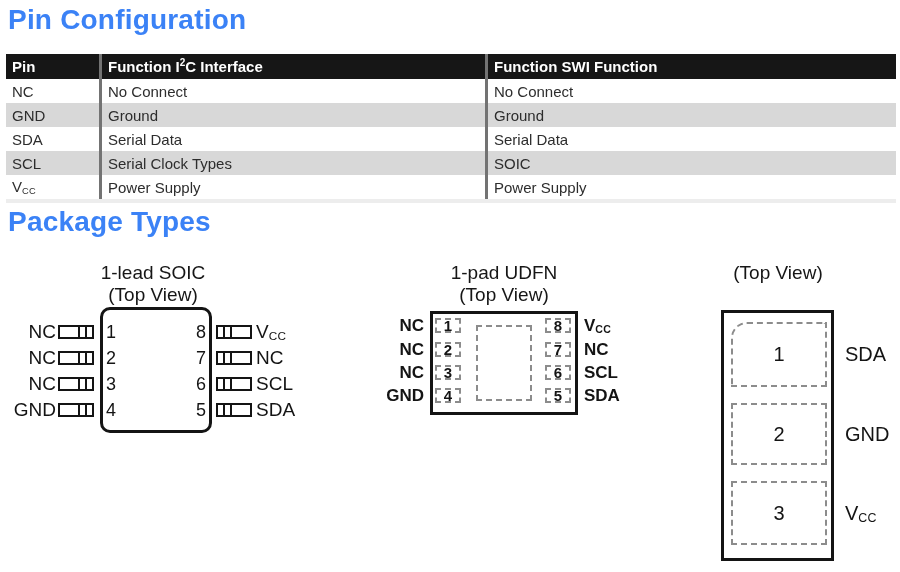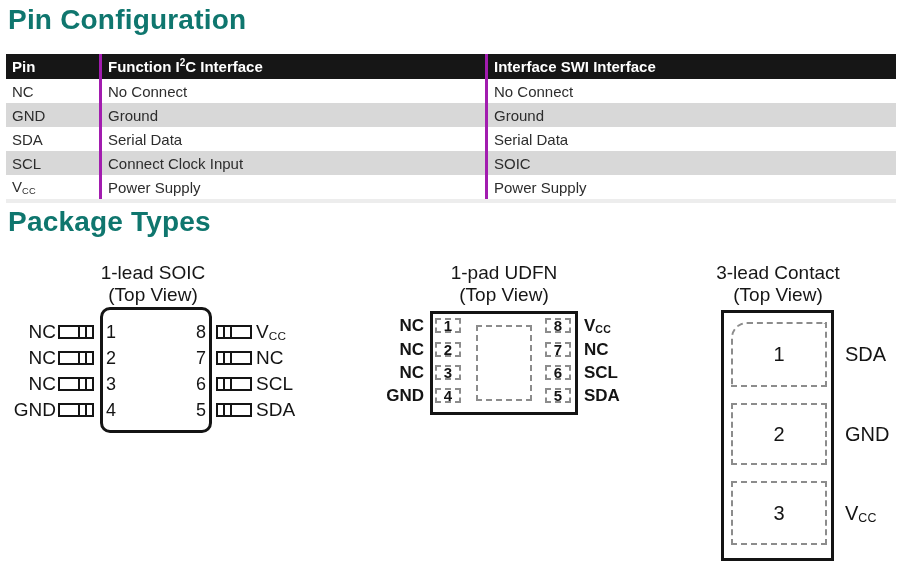--- a/index.html
+++ b/index.html
@@ -1,38 +1,38 @@
 <!DOCTYPE html>
 <html><head>
 <meta charset="utf-8">
 <style>
   html,body { margin:0; padding:0; background:#ffffff; }
   .page {
     position:relative; width:900px; height:572px; background:#ffffff;
     font-family:"Liberation Sans","DejaVu Sans",sans-serif; overflow:hidden; color:#141414;
   }
-  .h1 { position:absolute; font-size:28px; font-weight:700; color:#0f766e; letter-spacing:0.2px; white-space:nowrap; }
+  .h1 { position:absolute; font-size:28px; font-weight:700; color:#3b82f6; letter-spacing:0.2px; white-space:nowrap; }
   #h-pincfg { left:8px; top:4px; }
   #h-pkg   { left:8px; top:206px; }
 
   
   table.pin-table {
     position:absolute; left:6px; top:54px; width:890px;
     border-collapse:separate; border-spacing:0; table-layout:fixed;
     border-bottom:4px solid #ededed;
   }
   .pin-table th {
     background:#161616; color:#ffffff; font-size:15px; font-weight:600;
     text-align:left; height:25px; padding:0 0 0 6px; vertical-align:middle; white-space:nowrap;
   }
   .pin-table td {
     font-size:15px; color:#2d2d2d; height:24px; padding:0 0 0 6px;
     vertical-align:middle; background:#ffffff; white-space:nowrap;
   }
-  .pin-table th + th, .pin-table td + td { border-left:3px solid #a21caf; }
+  .pin-table th + th, .pin-table td + td { border-left:3px solid #737373; }
   .pin-table tr.alt td { background:#d8d8d8; }
   sup.s2 { font-size:10px; line-height:0; }
   .vsub { font-size:0.62em; vertical-align:-0.18em; letter-spacing:0.2px; }
 
   
   .pkg { position:absolute; }
   .pkg-title { position:absolute; text-align:center; font-size:19px; line-height:22px; color:#161616; white-space:nowrap; }
 
   .ic-body { position:absolute; border:3px solid #141414; background:#ffffff; box-sizing:border-box; }
   .soic-body { border-radius:10px; }
@@ -73,40 +73,40 @@
   <table class="pin-table">
     <colgroup>
         <col style="width:93px">
         <col style="width:386px">
         <col style="width:411px">
       </colgroup>
     <tbody>
         <tr>
       <th>Pin</th>
       <th><span>Function I</span><sup class="s2">2</sup><span>C Interface</span></th>
-      <th>Interface SWI Interface</th>
+      <th>Function SWI Function</th>
     </tr>
     <tr>
       <td>NC</td>
       <td>No Connect</td>
       <td>No Connect</td>
     </tr>
     <tr class="alt">
       <td>GND</td>
       <td>Ground</td>
       <td>Ground</td>
     </tr>
     <tr>
       <td>SDA</td>
       <td>Serial Data</td>
       <td>Serial Data</td>
     </tr>
     <tr class="alt">
       <td>SCL</td>
-      <td>Connect Clock Input</td>
+      <td>Serial Clock Types</td>
       <td>SOIC</td>
     </tr>
     <tr>
       <td><span>V</span><span class="vsub">CC</span></td>
       <td>Power Supply</td>
       <td>Power Supply</td>
     </tr>
   </tbody>
     </table>
 
@@ -174,21 +174,20 @@
     <div class="udfn-pad" style="left:215px;top:138px">5</div>
 
     <div class="udfn-label" style="left:254px;top:67px"><span>V</span><span class="vsub">CC</span></div>
     <div class="udfn-label" style="left:254px;top:91px">NC</div>
     <div class="udfn-label" style="left:254px;top:114px">SCL</div>
     <div class="udfn-label" style="left:254px;top:137px">SDA</div>
   </div>
 
   <div class="pkg" style="left:660px;top:250px;width:240px;height:322px">
     <div class="pkg-title" style="left:28px;top:12px;width:180px">
-      <div>3-lead Contact</div>
       <div>(Top View)</div>
     </div>
     <div class="ic-body" style="left:61px;top:60px;width:113px;height:251px"></div>
 
     <div class="contact-pad p1" style="top:72px;height:65px">1</div>
     <div class="contact-pad" style="top:153px;height:62px">2</div>
     <div class="contact-pad" style="top:231px;height:64px">3</div>
 
     <div class="contact-label" style="top:93px">SDA</div>
     <div class="contact-label" style="top:173px">GND</div>

